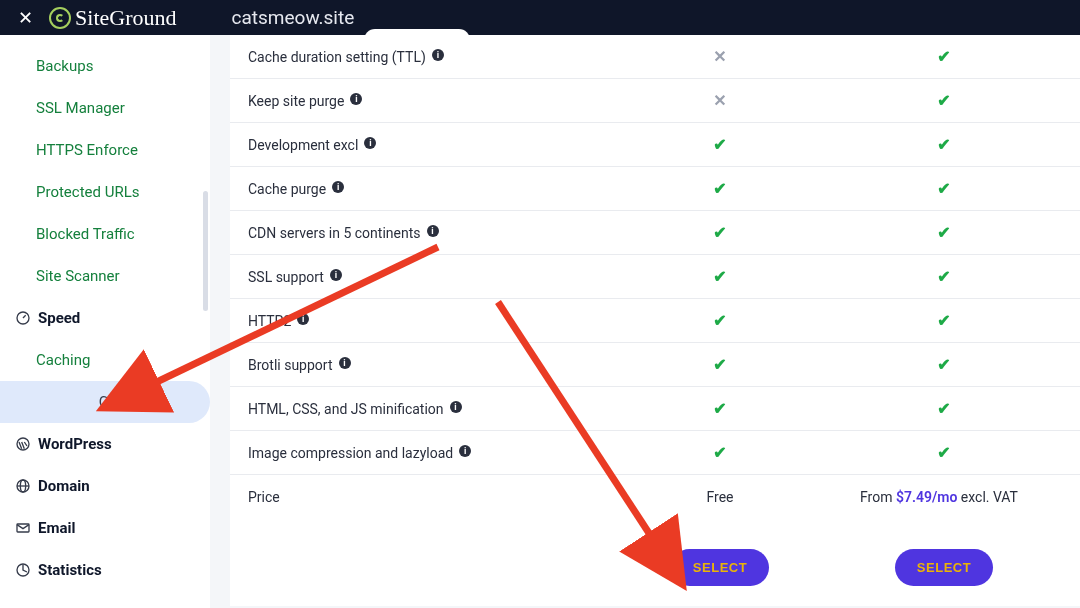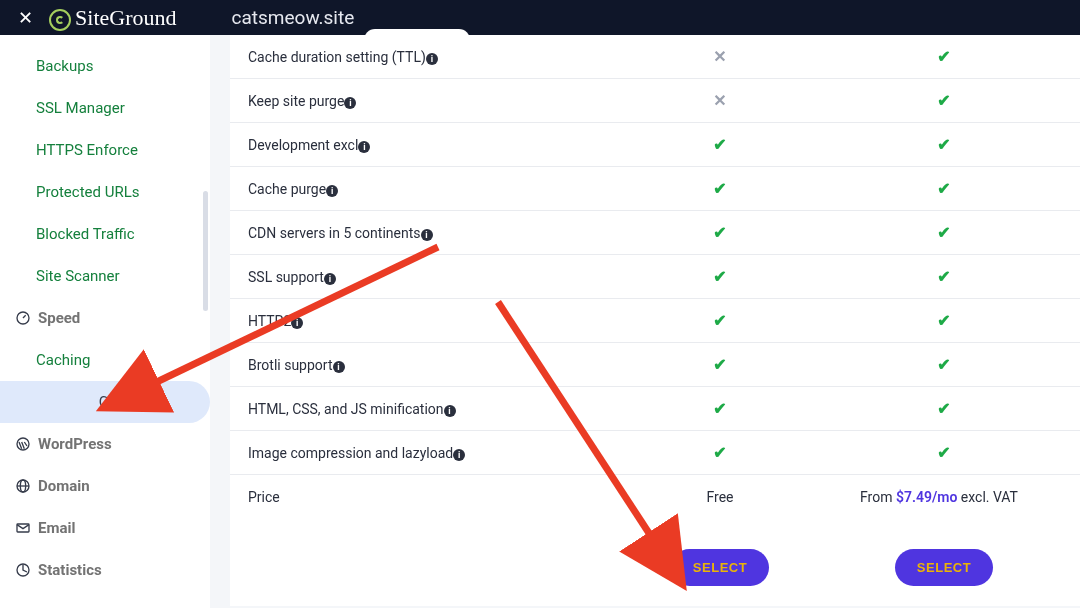--- a/index.html
+++ b/index.html
@@ -17,21 +17,21 @@
     color: #fff;
     font-size: 18px;
     padding: 0 8px;
     cursor: pointer;
     margin-right: 8px;
   }
   .header .brand {
     font-family: "Comic Sans MS", "Segoe Script", cursive;
     font-size: 22px;
     color: #fff;
-    display:flex; align-items:flex-end;
+    display:flex; align-items:center;
   }
   .header .brand .swirl {
     display:inline-block; width:22px; height:22px; border:2px solid #a5cf5e; border-radius:50%; margin-right:4px;
     position:relative;
   }
   .header .brand .swirl::after{content:""; position:absolute; inset:5px; border:2px solid #a5cf5e; border-radius:50%; border-right-color:transparent;}
   .header .site {
     margin-left: 55px;
     font-size: 19px;
     color: #e6e8ef;
@@ -70,21 +70,21 @@
     font-size: 15px;
     color: #15803d;
     cursor: pointer;
     white-space:nowrap;
   }
   .sidebar .section {
     display:flex; align-items:flex-start;
     padding: 12px 14px;
     font-size: 15px;
     font-weight:700;
-    color: #737373;
+    color: #0f172a;
     cursor:pointer;
   }
   .sidebar .section .icon{ width:18px; height:18px; margin-right:6px; display:inline-flex; align-items:center; justify-content:center; color:#363c4b;}
   .sidebar .item.active {
     background: #dfe9fb;
     border-top-right-radius: 22px;
     border-bottom-right-radius: 22px;
     color:#363c4b;
     text-align:center;
   }
@@ -103,21 +103,21 @@
   .row {
     display: grid;
     grid-template-columns: 360px 1fr 1fr;
     align-items: center;
     min-height: 44px;
     padding: 0 24px 0 18px;
     border-bottom: 1px solid #e9ebef;
     font-size: 14px;
     color: #2a2f3d;
   }
-  .row .label { display:flex; align-items:flex-end; }
+  .row .label { display:flex; align-items:flex-start; gap:6px; }
   .row .info {
     display:inline-flex; align-items:center; justify-content:center;
     width:12px; height:12px; border-radius:50%;
     background:#2a2f3d; color:#fff; font-size:9px; font-weight:700;
   }
   .row .cell { text-align:center; font-size:16px; }
   .check { color:#1eaa47; font-weight:900; }
   .cross { color:#9ba1af; font-weight:900; }
   .row.price .cell { font-size:14px; }
   .row.price { border-bottom:none; color:#2a2f3d; }

